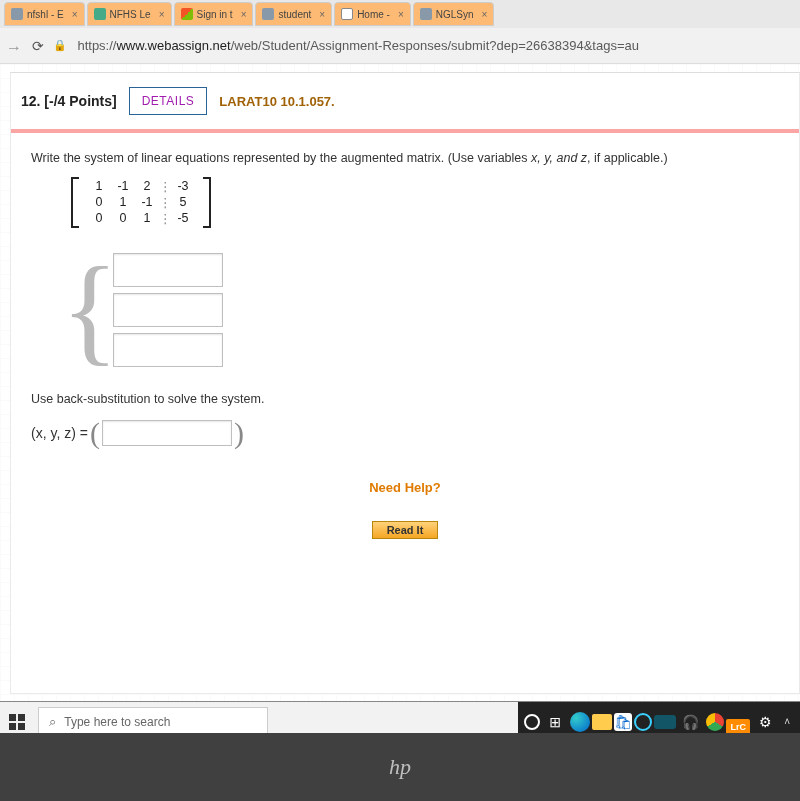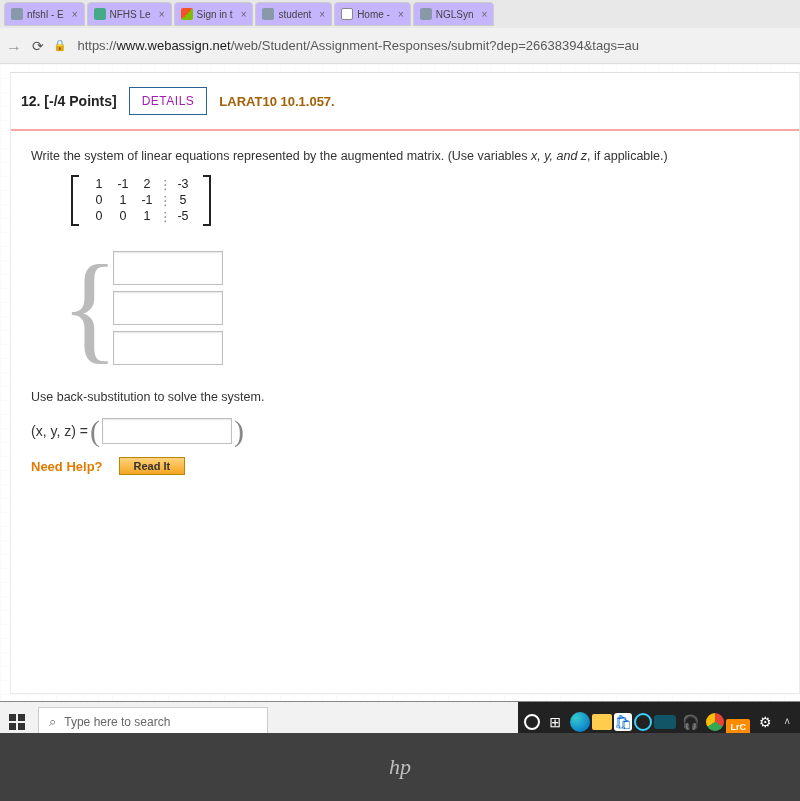--- a/index.html
+++ b/index.html
@@ -1,41 +1,41 @@
 <!DOCTYPE html>
 <html><head>
 <meta charset="utf-8">
 <style>
   * { margin:0; padding:0; box-sizing:border-box; font-family:Arial,Helvetica,sans-serif; }
   html,body { width:800px; height:801px; overflow:hidden; background:#1a1a1a; }
   .screen { position:relative; width:800px; height:801px; }
 
   
   .tabs-bar { display:flex; height:28px; background:#e8e8e8; align-items:center; padding-left:4px; }
-  .tab { display:flex; align-items:center; gap:4px; padding:2px 6px; border:1px solid #ccc; background:#c4b5fd; border-radius:4px 4px 0 0; margin-right:2px; font-size:10px; color:#444; height:24px; }
+  .tab { display:flex; align-items:center; gap:4px; padding:2px 6px; border:1px solid #ccc; background:#fdba74; border-radius:4px 4px 0 0; margin-right:2px; font-size:10px; color:#444; height:24px; }
   .tab .favicon { width:12px; height:12px; background:#89a; border-radius:2px; flex-shrink:0; }
   .tab .favicon.green { background:#4a8; }
   .tab .favicon.ms { background:linear-gradient(135deg,#f35325 0 50%,#81bc06 50% 100%); }
   .tab .favicon.docs { background:#fff; border:1px solid #888; }
   .tab .close-x { font-size:10px; color:#666; margin-left:4px; }
 
   .addr-bar { display:flex; align-items:center; height:36px; background:#f1f1f1; padding:0 6px; gap:10px; border-bottom:1px solid #ddd; }
   .nav-arrow { font-size:16px; color:#999; }
   .reload { font-size:14px; color:#555; }
   .lock { font-size:11px; color:#555; }
   .url-text { font-size:13px; color:#5a5a5a; white-space:nowrap; }
   .url-text .domain { color:#222; }
 
   
   .viewport { background:#fff; height:650px; position:relative; overflow:hidden; }
   .viewport::before { content:""; position:absolute; inset:0;
     background-image:linear-gradient(#f7f7f7 1px,transparent 1px),linear-gradient(90deg,#f7f7f7 1px,transparent 1px);
     background-size:14px 14px; opacity:.5; pointer-events:none; }
   .q-card { position:absolute; top:8px; left:10px; right:0; bottom:20px; background:#fff; border:1px solid #eaeaea; border-top:1px solid #ddd; }
-  .q-head { display:flex; align-items:center; gap:12px; padding:14px 10px; border-bottom:2px solid #fca5a5; }
+  .q-head { display:flex; align-items:center; gap:12px; padding:14px 10px; border-bottom:4px solid #fca5a5; }
   .qnum { font-size:14px; font-weight:bold; color:#222; }
   .details-btn { border:1px solid #2a6496; color:#a21caf; background:#fff; padding:6px 12px; font-size:12px; letter-spacing:.5px; }
   .book-ref { font-size:13px; font-weight:bold; color:#a16207; }
   .q-body { padding:18px 20px; font-size:12.5px; color:#333; }
   .prompt { margin-bottom:10px; }
   .prompt i { font-style:italic; }
 
   .matrix { display:inline-flex; align-items:stretch; margin:2px 0 12px 40px; font-family:"Courier New",monospace; color:#222; position:relative; }
   .mbracket { width:8px; border:2px solid #222; }
   .mbracket.left { border-right:none; }
@@ -46,21 +46,21 @@
   .brace-group { display:flex; align-items:center; margin:10px 0 0 30px; }
   .brace { font-size:120px; line-height:1; color:#bbb; font-family:"Times New Roman",serif; margin-right:-6px; }
   .eq-inputs { display:flex; flex-direction:column; gap:6px; }
   .eq-input { width:110px; height:34px; border:1px solid #bfbfbf; background:#fff; box-shadow:inset 0 1px 2px rgba(0,0,0,.1); }
 
   .instr2 { margin-top:22px; }
   .tuple-line { display:flex; align-items:center; gap:2px; margin-top:10px; font-size:14px; }
   .tuple-line .paren { font-size:30px; color:#888; font-family:"Times New Roman",serif; }
   .tuple-input { width:130px; height:26px; border:1px solid #bfbfbf; background:#fff; box-shadow:inset 0 1px 2px rgba(0,0,0,.1); }
 
-  .need-help { margin-top:9px; display:flex; align-items:center; gap:16px; }
+  .need-help { margin-top:30px; display:flex; align-items:center; gap:26px;flex-direction:column; }
   .nh-label { color:#e07b00; font-weight:bold; font-size:13px; }
   .read-it { background:linear-gradient(#ffd27a,#f5a623); border:1px solid #b8860b; padding:2px 14px; font-size:11px; font-weight:bold; color:#333; }
 
   
   .taskbar { position:absolute; left:0; right:0; bottom:60px; height:40px; background:#f2f2f2; display:flex; align-items:center; border-top:1px solid #888; }
   .start { width:34px; height:40px; display:flex; align-items:center; justify-content:center; }
   .start svg { width:16px; height:16px; }
   .search-box { display:flex; align-items:center; gap:8px; background:#fff; border:1px solid #ccc; height:30px; width:230px; padding:0 10px; color:#666; font-size:12px; margin-left:4px; }
   .search-box .mag { font-size:13px; }
   .tray { margin-left:auto; display:flex; align-items:center; gap:2px; height:100%; background:#222; padding:0 6px; }

